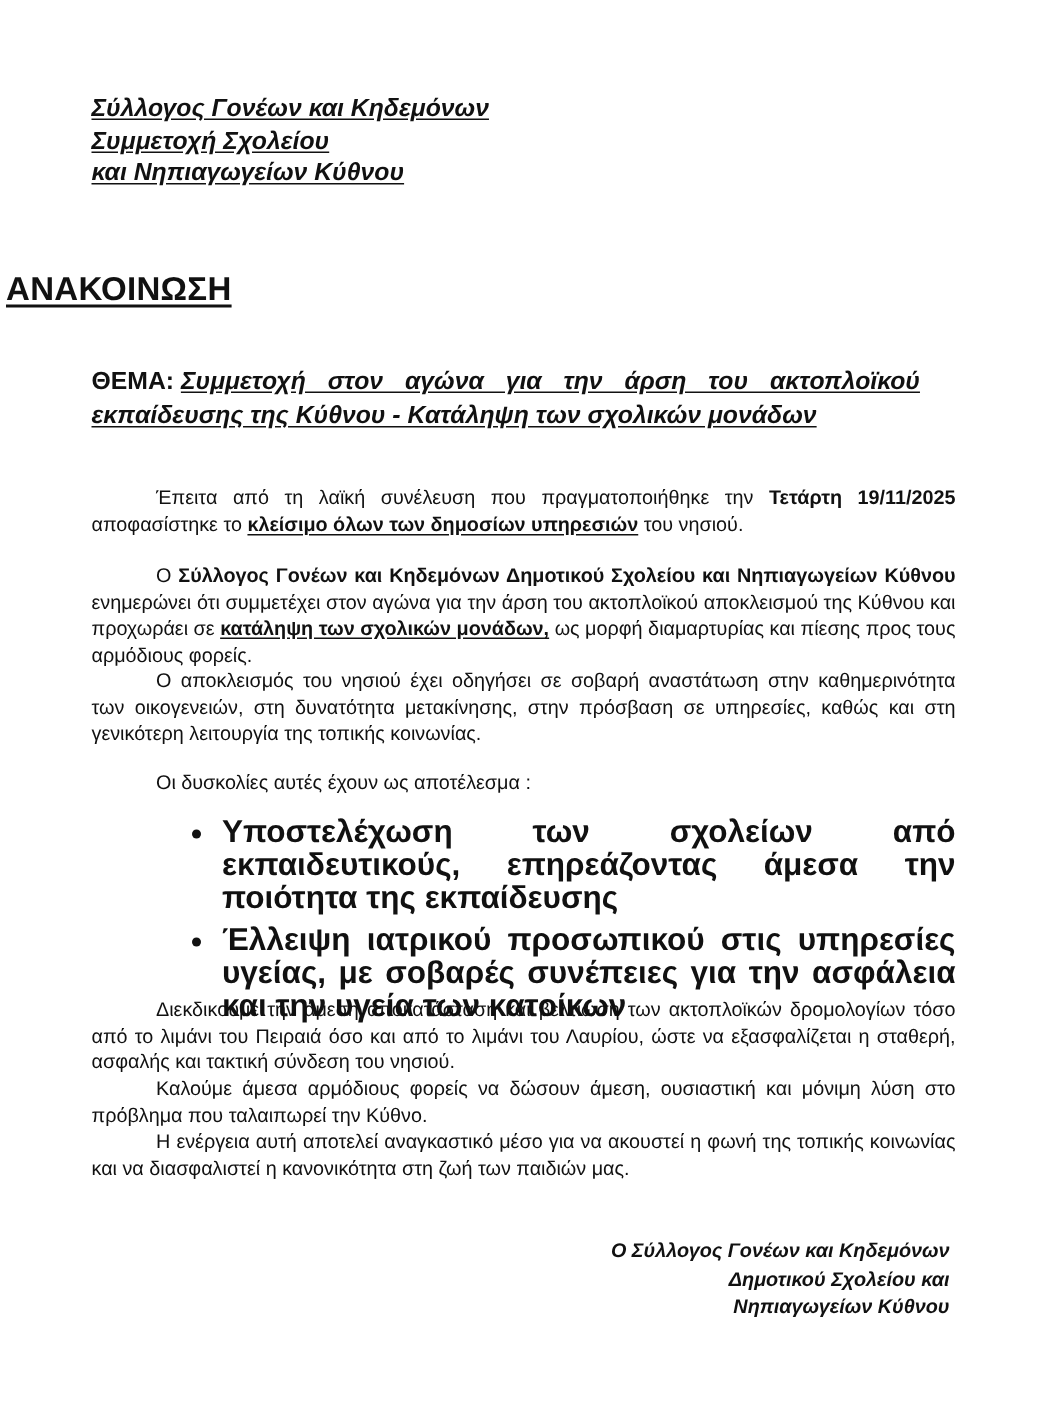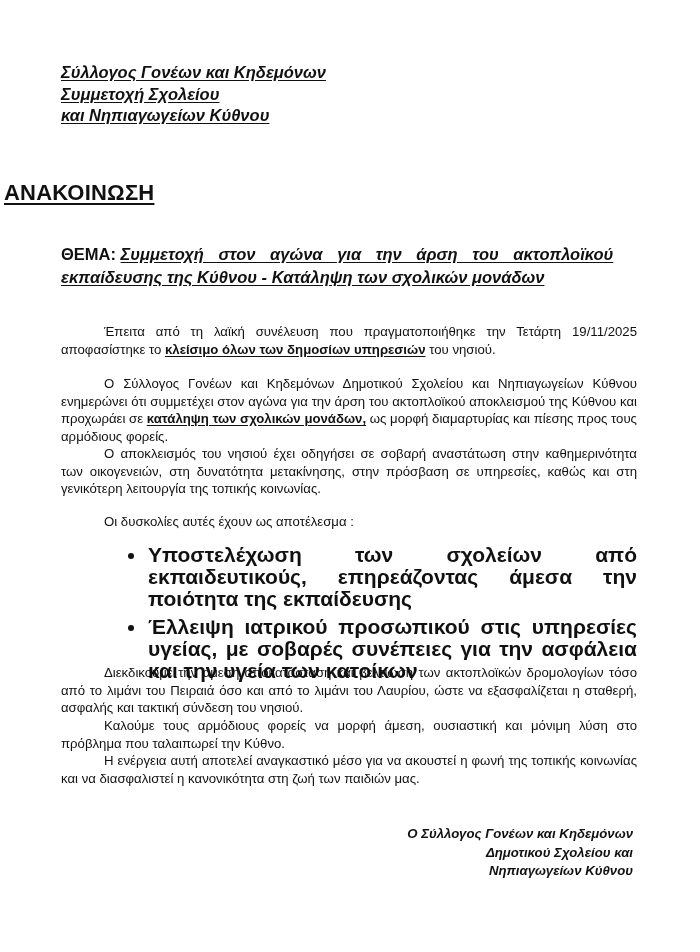--- a/index.html
+++ b/index.html
@@ -78,21 +78,21 @@
       width: 576px;
       font-size: 13.2px;
       line-height: 17.5px;
       text-align: justify;
       margin: 0;
     }
     .para .indent {
       display: inline-block;
       width: 43px;
     }
-    .b { font-weight: normal; }
+    .b { font-weight: bold; }
     .bu { font-weight: bold; text-decoration: underline; text-underline-offset: 2px; }
     .bullets {
       position: absolute;
       left: 122px;
       width: 515px;
       top: 544px;
       margin: 0;
       padding: 0;
       list-style: none;
       font-weight: bold;
@@ -159,21 +159,21 @@
       <span>Υποστελέχωση των σχολείων από εκπαιδευτικούς, επηρεάζοντας άμεσα την ποιότητα της εκπαίδευσης</span>
     </li>
     <li>
       <span class="dot"></span>
       <span>Έλλειψη ιατρικού προσωπικού στις υπηρεσίες υγείας, με σοβαρές συνέπειες για την ασφάλεια και την υγεία των κατοίκων</span>
     </li>
   </ul>
 
   <p class="para" style="top:664px;"><span class="indent"></span><span>Διεκδικούμε την άμεση αποκατάσταση και βελτίωση των ακτοπλοϊκών δρομολογίων τόσο από το λιμάνι του Πειραιά όσο και από το λιμάνι του Λαυρίου, ώστε να εξασφαλίζεται η σταθερή, ασφαλής και τακτική σύνδεση του νησιού.</span></p>
 
-  <p class="para" style="top:717px;"><span class="indent"></span><span>Καλούμε τους αρμόδιους φορείς να μορφή άμεση, ουσιαστική και μόνιμη λύση στο πρόβλημα που ταλαιπωρεί την Κύθνο.</span></p>
+  <p class="para" style="top:717px;"><span class="indent"></span><span>Καλούμε άμεσα αρμόδιους φορείς να δώσουν άμεση, ουσιαστική και μόνιμη λύση στο πρόβλημα που ταλαιπωρεί την Κύθνο.</span></p>
 
   <p class="para" style="top:752px;"><span class="indent"></span><span>Η ενέργεια αυτή αποτελεί αναγκαστικό μέσο για να ακουστεί η φωνή της τοπικής κοινωνίας και να διασφαλιστεί η κανονικότητα στη ζωή των παιδιών μας.</span></p>
 
   <div class="signature">
     <div>Ο Σύλλογος Γονέων και Κηδεμόνων</div>
     <div>Δημοτικού Σχολείου και</div>
     <div>Νηπιαγωγείων Κύθνου</div>
   </div>
 
 </div>

